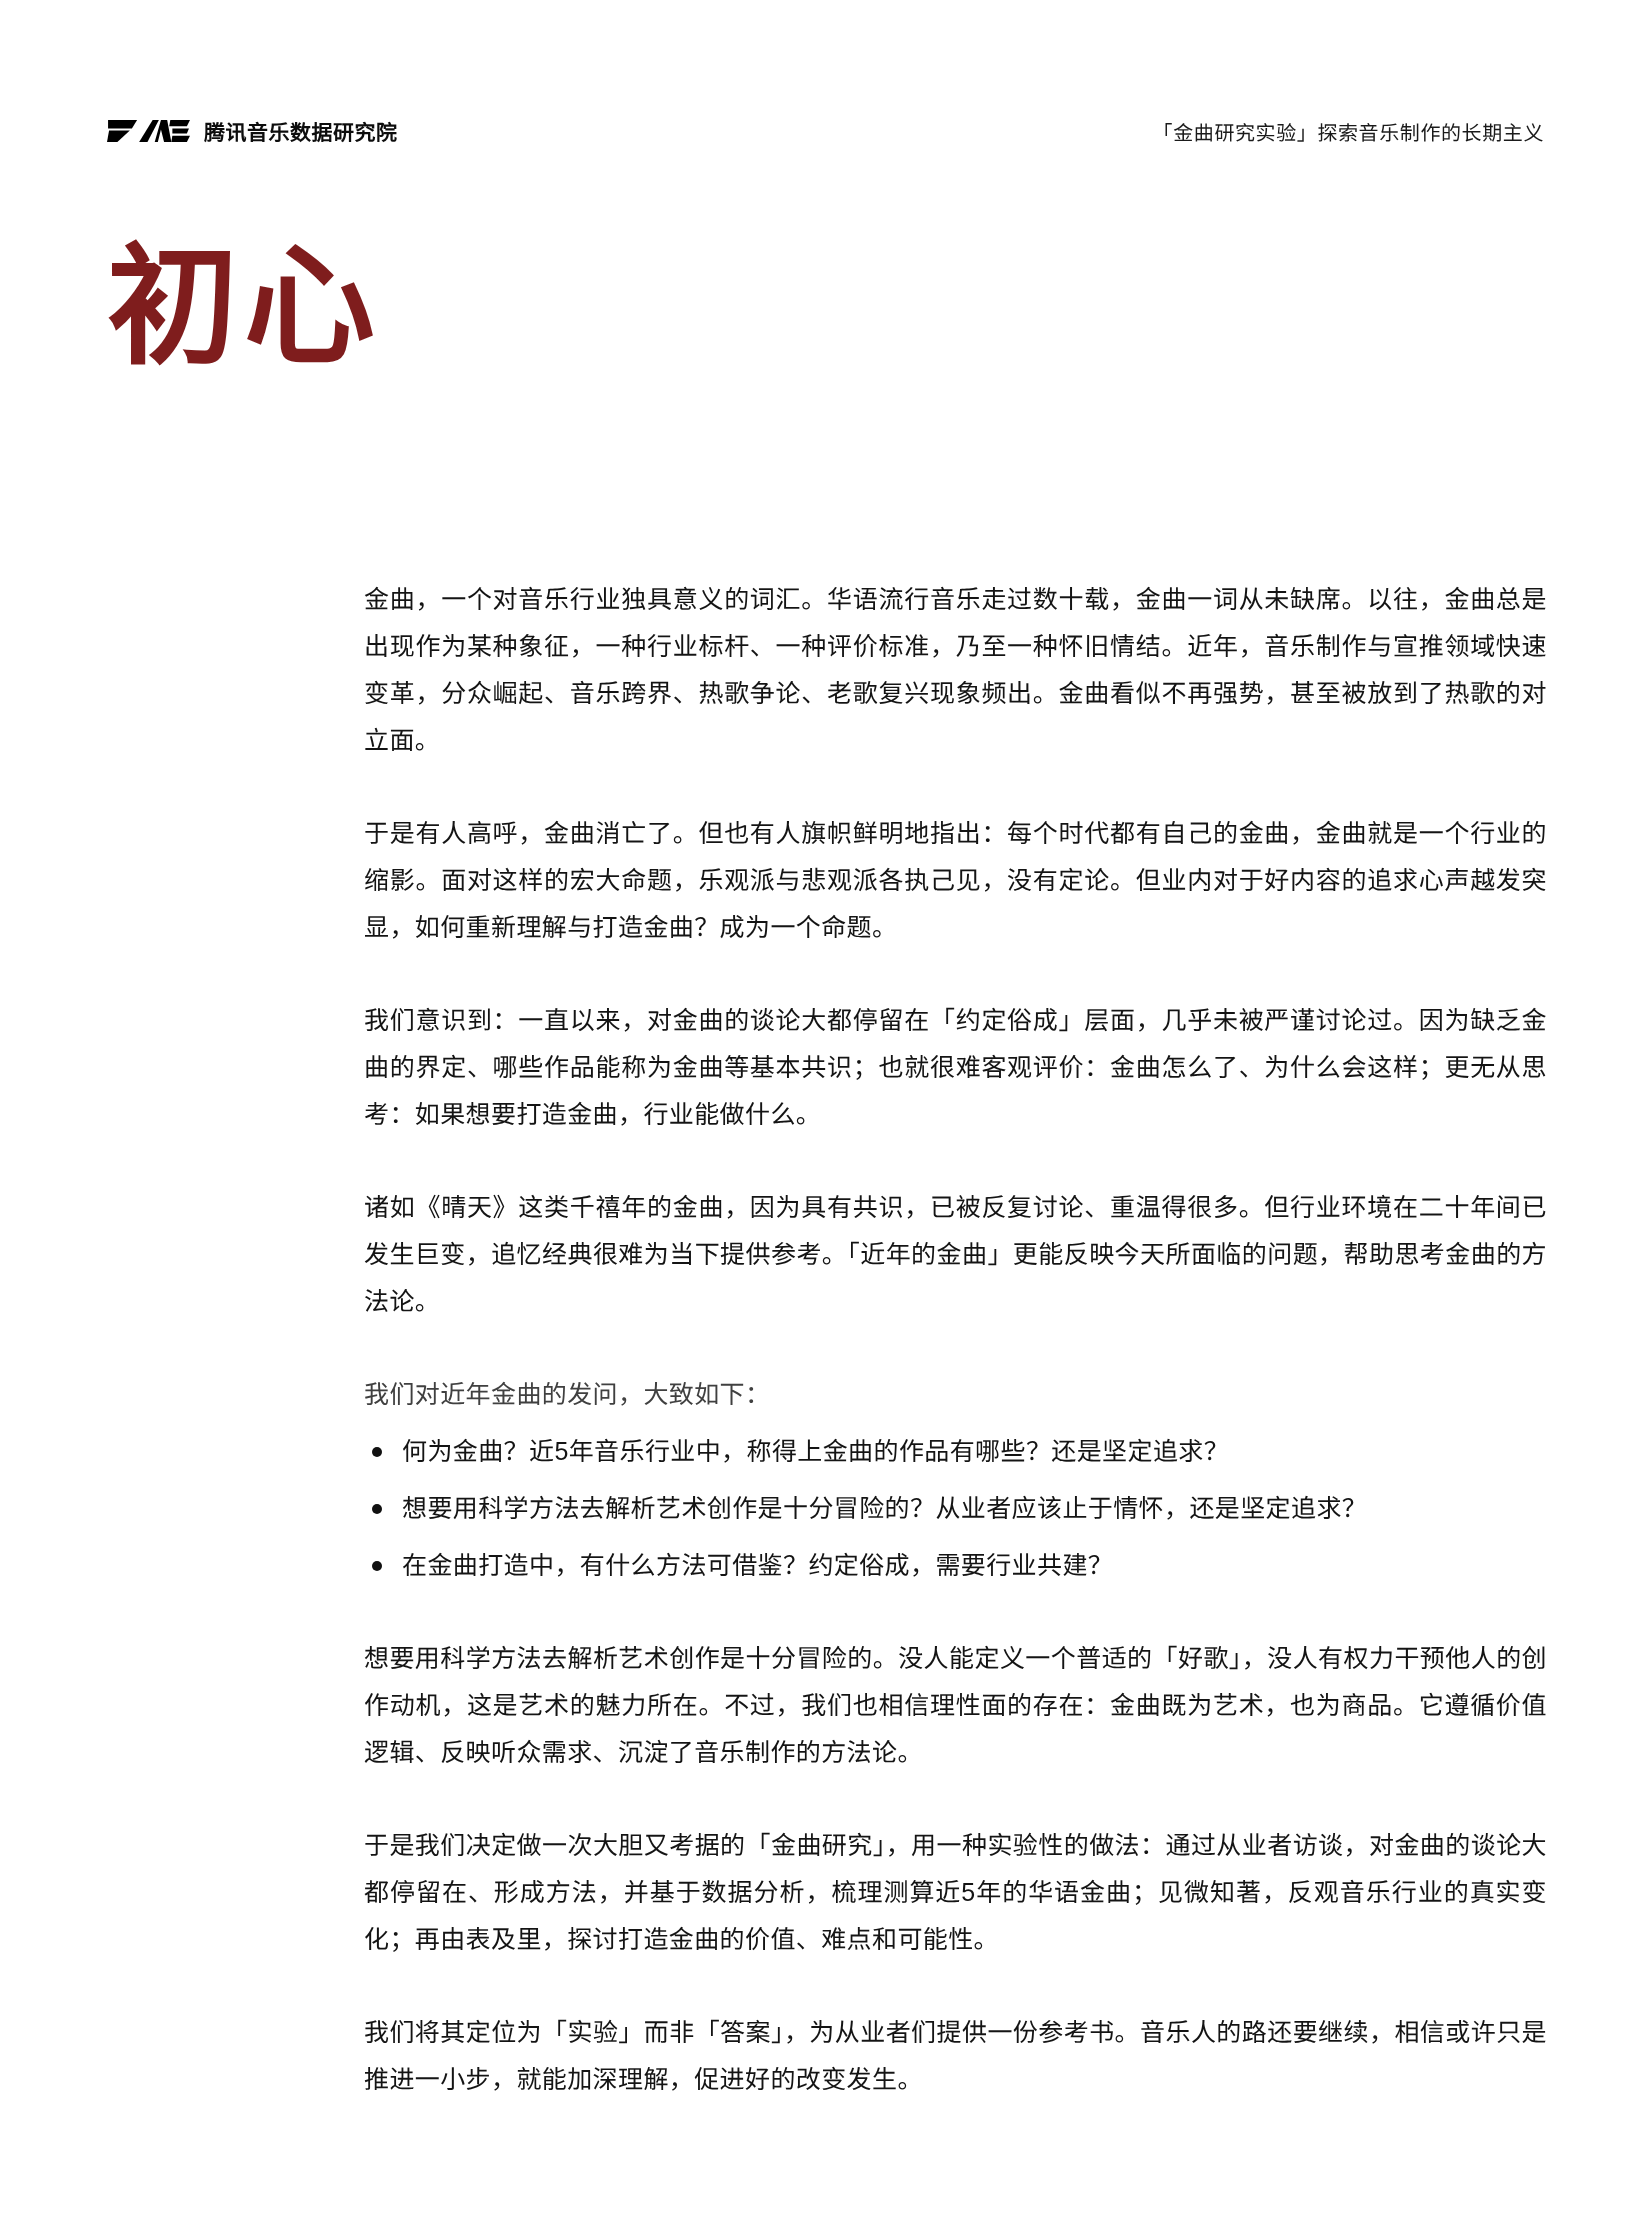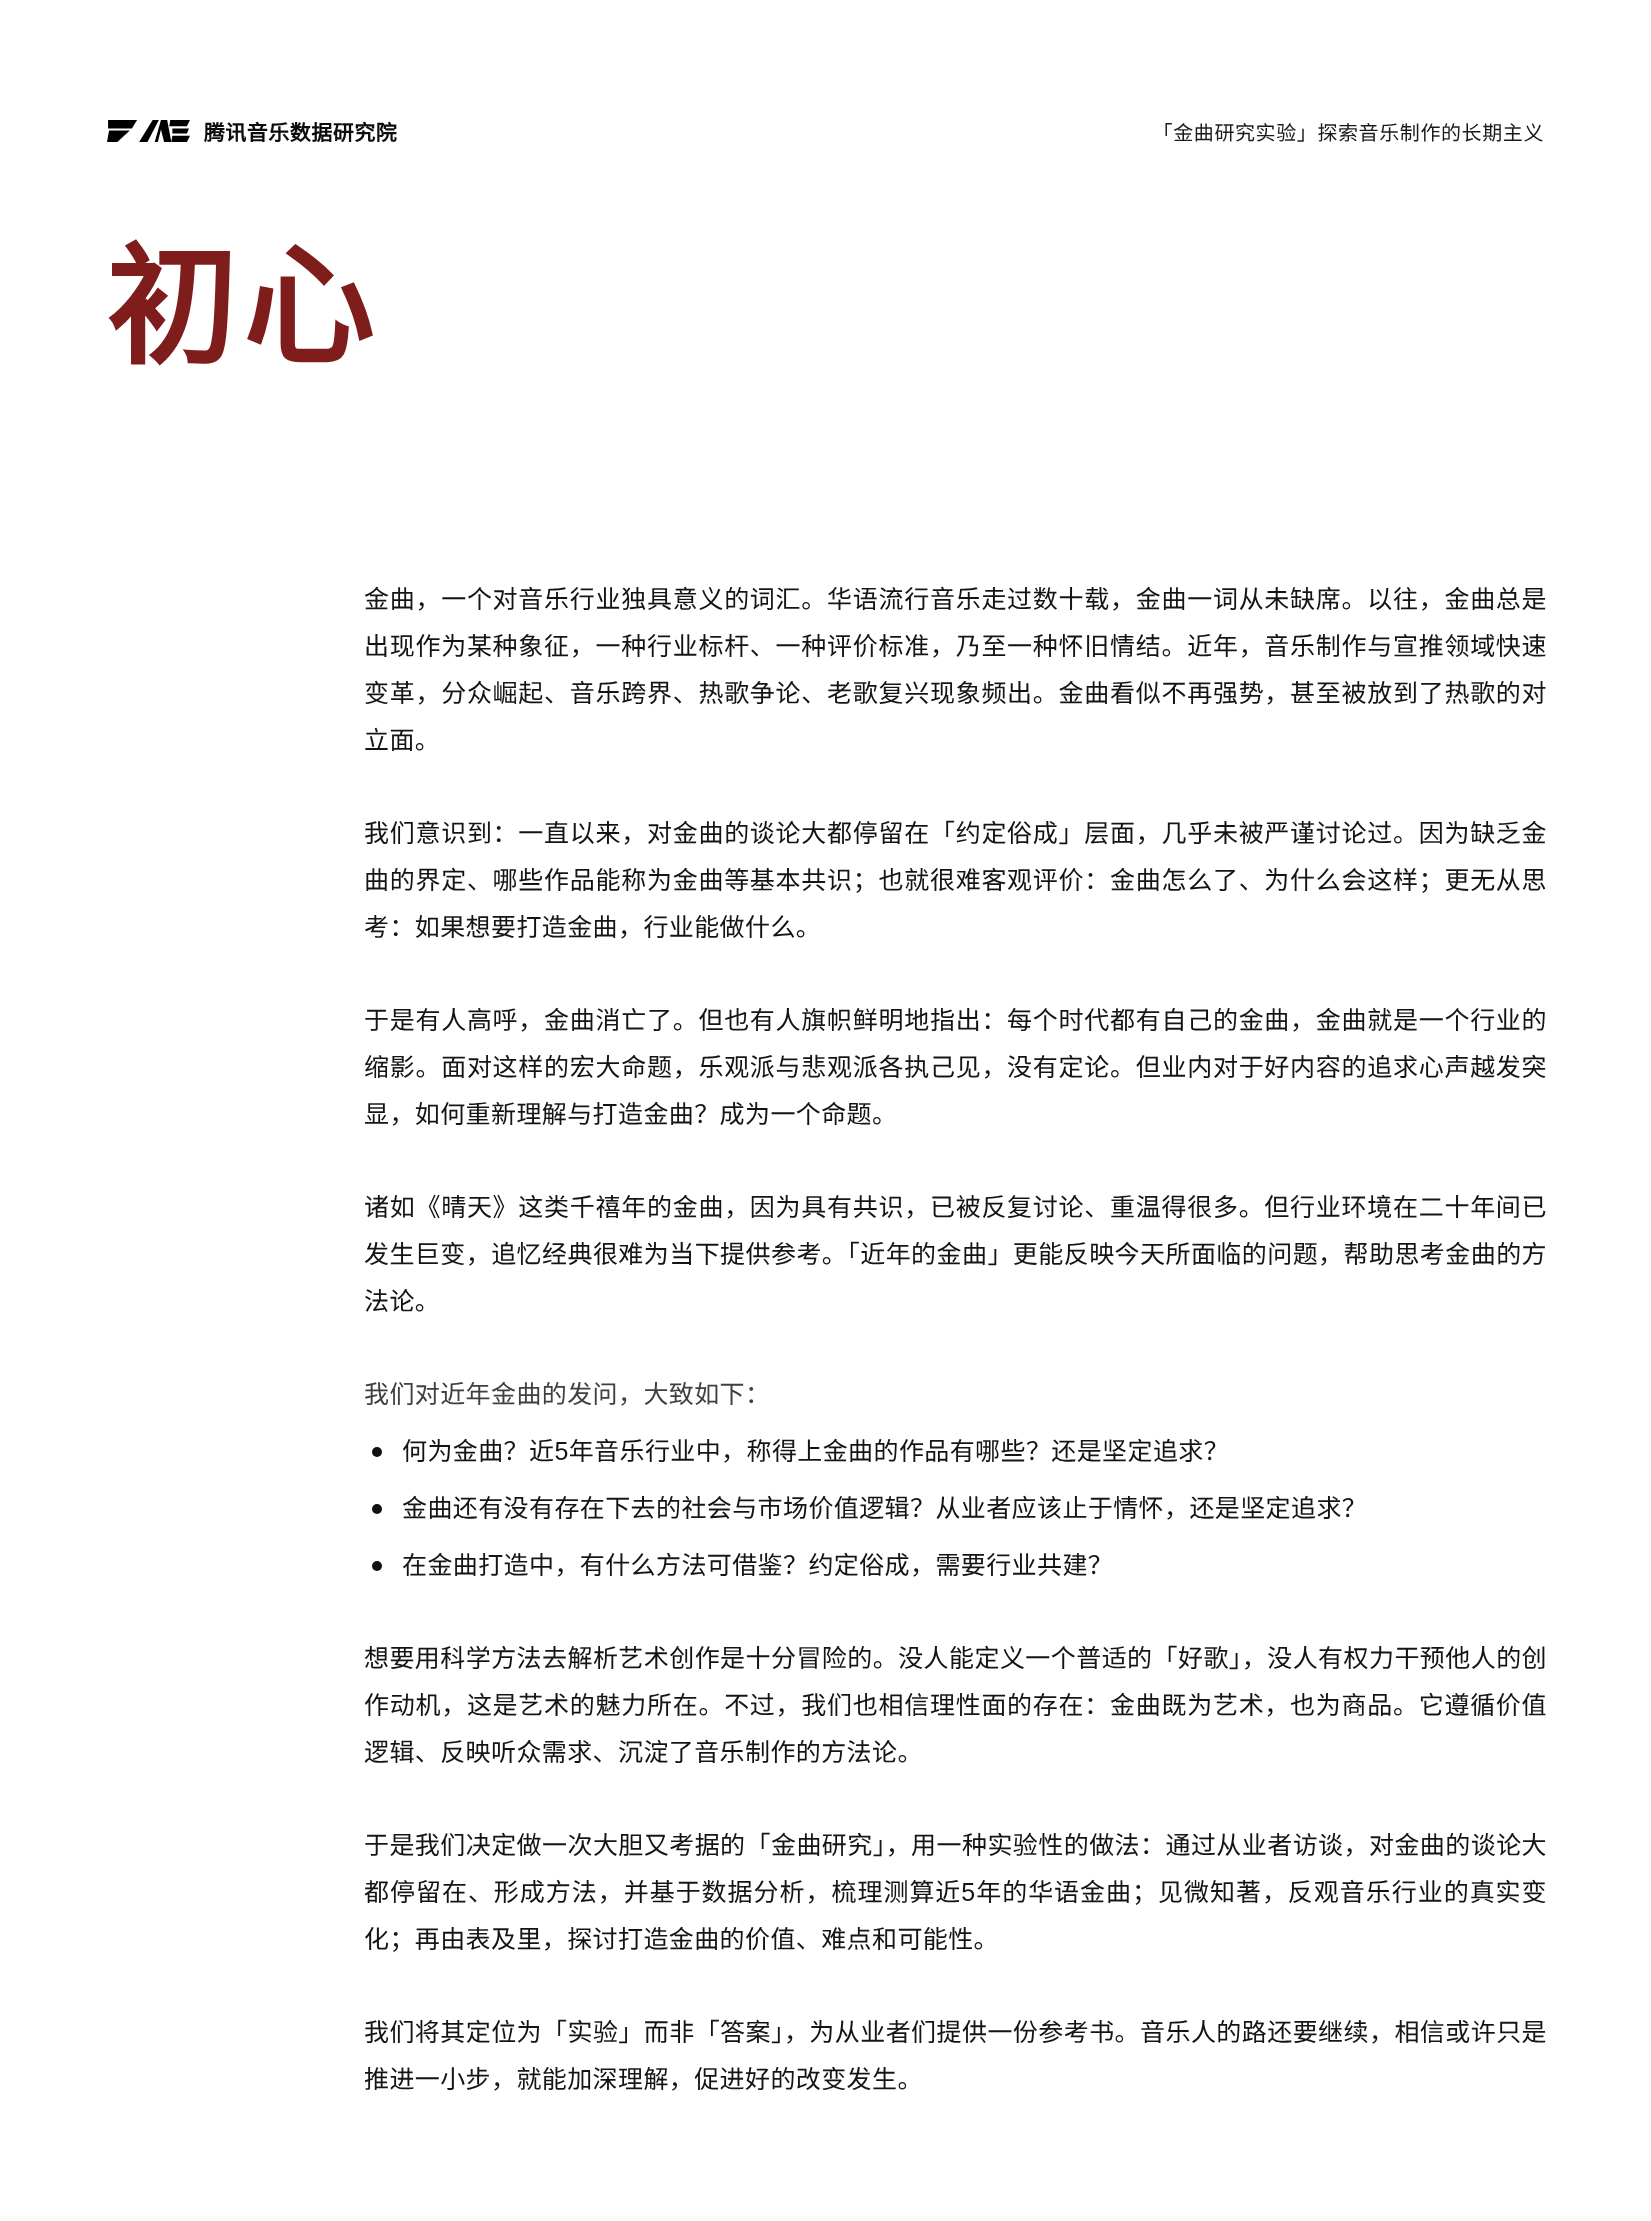--- a/index.html
+++ b/index.html
@@ -137,33 +137,33 @@
       </svg>
       <span class="brand-name">腾讯音乐数据研究院</span>
     </div>
     <div class="header-tagline">「金曲研究实验」探索音乐制作的长期主义</div>
   </div>
 
   <h1 class="hero-title">初心</h1>
 
   <div class="content">
     <p class="para">金曲，一个对音乐行业独具意义的词汇。华语流行音乐走过数十载，金曲一词从未缺席。以往，金曲总是出现作为某种象征，一种行业标杆、一种评价标准，乃至一种怀旧情结。近年，音乐制作与宣推领域快速变革，分众崛起、音乐跨界、热歌争论、老歌复兴现象频出。金曲看似不再强势，甚至被放到了热歌的对立面。</p>
+    <p class="para">于是有人高呼，金曲消亡了。但也有人旗帜鲜明地指出：每个时代都有自己的金曲，金曲就是一个行业的缩影。面对这样的宏大命题，乐观派与悲观派各执己见，没有定论。但业内对于好内容的追求心声越发突显，如何重新理解与打造金曲？成为一个命题。</p>
     <p class="para">我们意识到：一直以来，对金曲的谈论大都停留在「约定俗成」层面，几乎未被严谨讨论过。因为缺乏金曲的界定、哪些作品能称为金曲等基本共识；也就很难客观评价：金曲怎么了、为什么会这样；更无从思考：如果想要打造金曲，行业能做什么。</p>
-    <p class="para">于是有人高呼，金曲消亡了。但也有人旗帜鲜明地指出：每个时代都有自己的金曲，金曲就是一个行业的缩影。面对这样的宏大命题，乐观派与悲观派各执己见，没有定论。但业内对于好内容的追求心声越发突显，如何重新理解与打造金曲？成为一个命题。</p>
     <p class="para">诸如《晴天》这类千禧年的金曲，因为具有共识，已被反复讨论、重温得很多。但行业环境在二十年间已发生巨变，追忆经典很难为当下提供参考。「近年的金曲」更能反映今天所面临的问题，帮助思考金曲的方法论。</p>
 
     <p class="qlist-intro">我们对近年金曲的发问，大致如下：</p>
     <ul class="qlist">
       <li>
         <span class="bullet"></span>
         <span>何为金曲？近5年音乐行业中，称得上金曲的作品有哪些？还是坚定追求？</span>
       </li>
       <li>
         <span class="bullet"></span>
-        <span>金曲还有没有存在下去的社会与市场价值逻辑？从业者应该止于情怀，还是坚定追求？</span>
+        <span>想要用科学方法去解析艺术创作是十分冒险的？从业者应该止于情怀，还是坚定追求？</span>
       </li>
       <li>
         <span class="bullet"></span>
         <span>在金曲打造中，有什么方法可借鉴？约定俗成，需要行业共建？</span>
       </li>
     </ul>
 
     <p class="para">想要用科学方法去解析艺术创作是十分冒险的。没人能定义一个普适的「好歌」，没人有权力干预他人的创作动机，这是艺术的魅力所在。不过，我们也相信理性面的存在：金曲既为艺术，也为商品。它遵循价值逻辑、反映听众需求、沉淀了音乐制作的方法论。</p>
     <p class="para">于是我们决定做一次大胆又考据的「金曲研究」，用一种实验性的做法：通过从业者访谈，对金曲的谈论大都停留在、形成方法，并基于数据分析，梳理测算近5年的华语金曲；见微知著，反观音乐行业的真实变化；再由表及里，探讨打造金曲的价值、难点和可能性。</p>
     <p class="para">我们将其定位为「实验」而非「答案」，为从业者们提供一份参考书。音乐人的路还要继续，相信或许只是推进一小步，就能加深理解，促进好的改变发生。</p>

